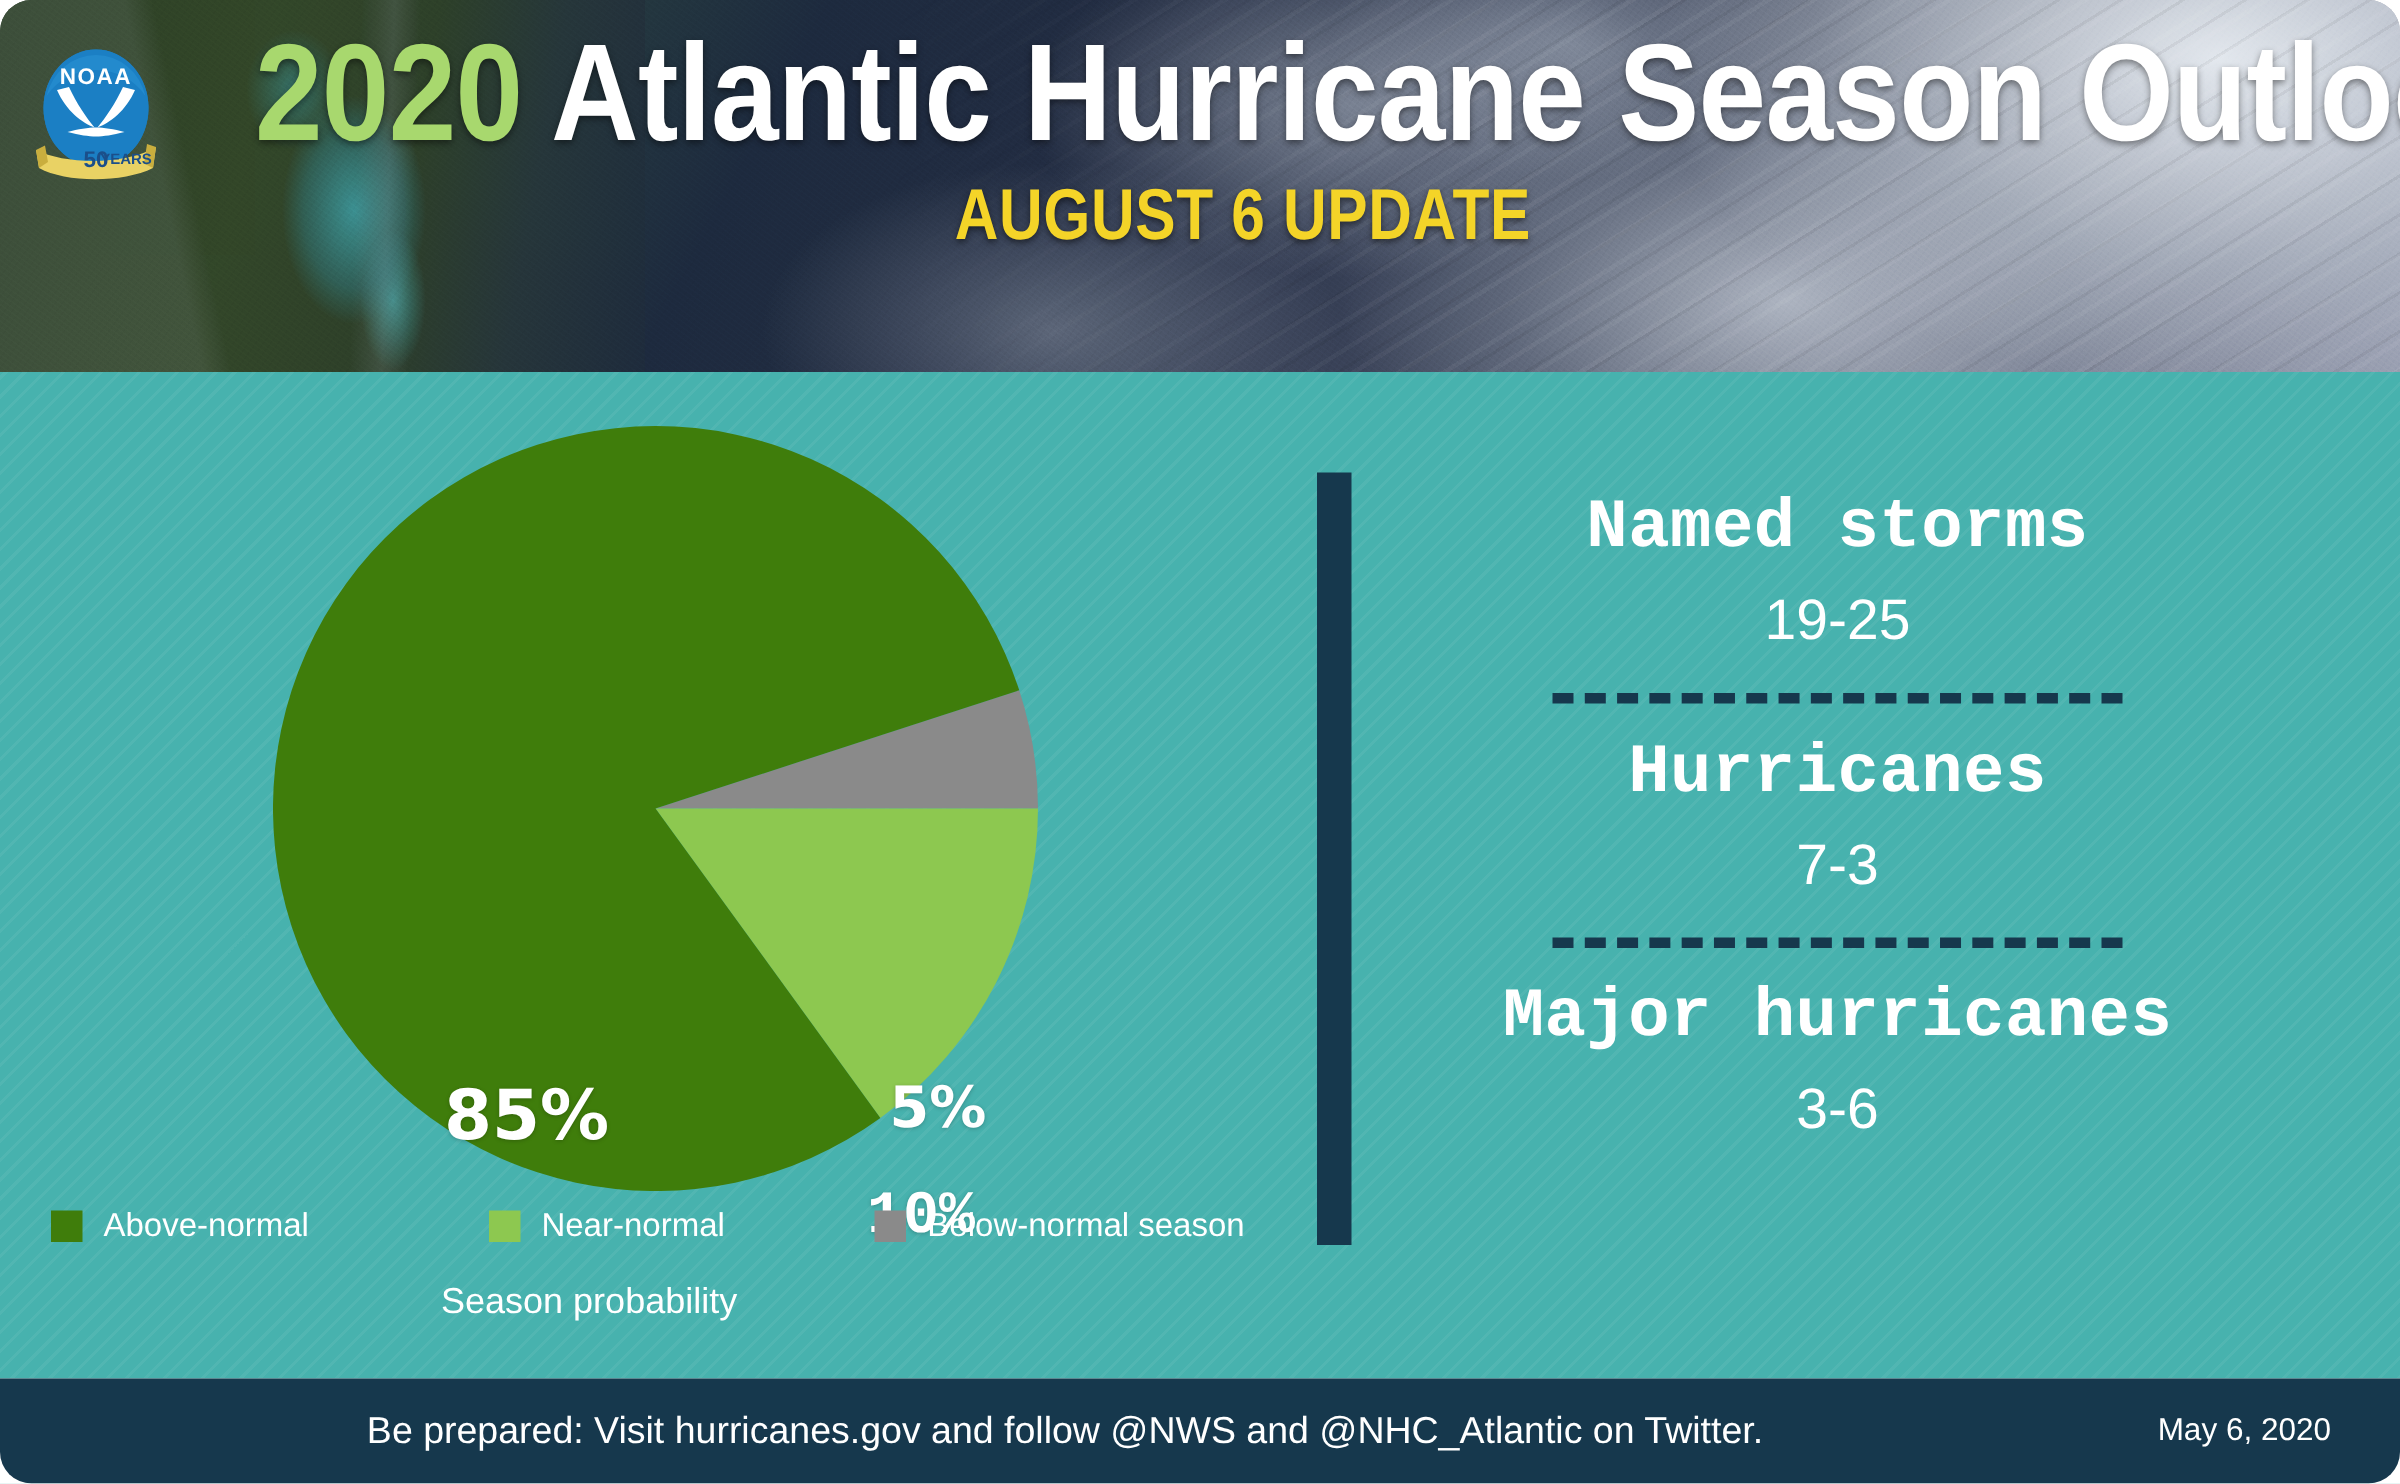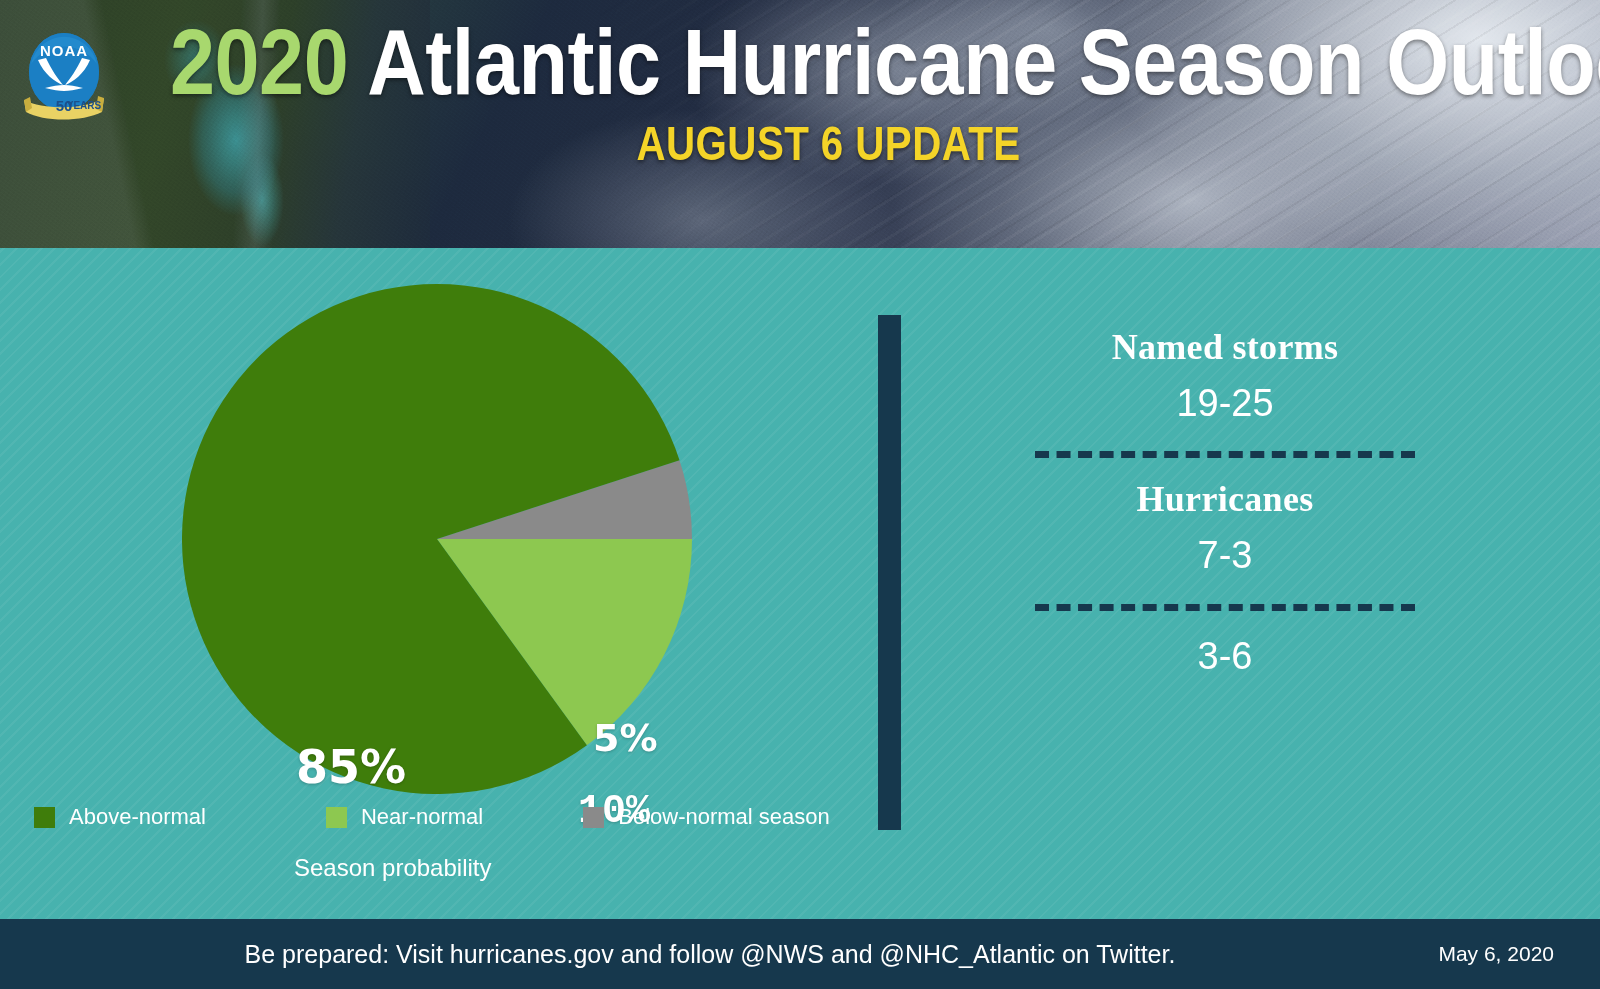--- a/index.html
+++ b/index.html
@@ -1,19 +1,19 @@
 <!DOCTYPE html>
 <html><head>
 <meta charset="utf-8">
 <style>
   * { margin:0; padding:0; box-sizing:border-box; }
   html,body { width:1600px; height:989px; overflow:hidden; background:#ffffff; }
   body { font-family:"Liberation Sans", sans-serif; }
 
-  #stage { position:relative; width:1600px; height:989px; overflow:hidden; }
+  #stage { position:relative; width:1600px; height:989px; overflow:hidden;border-radius:21px; }
 
   
   .header {
     position:absolute; left:0; top:0; width:1600px; height:248px;
     overflow:hidden;
     background:
       radial-gradient(ellipse 520px 300px at 1480px 40px, rgba(235,240,245,.92) 0%, rgba(190,198,208,.55) 45%, rgba(120,130,145,0) 72%),
       radial-gradient(ellipse 380px 210px at 1190px 200px, rgba(225,232,240,.60) 0%, rgba(150,160,175,.30) 50%, rgba(90,100,115,0) 78%),
       radial-gradient(ellipse 300px 160px at 900px 70px, rgba(210,218,228,.45) 0%, rgba(120,130,145,0) 72%),
       radial-gradient(ellipse 260px 150px at 700px 220px, rgba(190,200,212,.35) 0%, rgba(110,120,135,0) 74%),
@@ -82,21 +82,21 @@
   }
 
   
   .pie-wrap { position:absolute; left:182px; top:36px; width:510px; height:510px; }
   .pie-wrap svg { display:block; width:100%; height:100%; }
   .pie-label {
     position:absolute; color:#ffffff; font-weight:bold;
     font-family:"DejaVu Sans","Liberation Sans", sans-serif;
     text-shadow:0 1px 3px rgba(0,0,0,.22);
   }
-  .lbl-85 { left:296px; top:492px; font-size:46px; }
+  .lbl-85 { left:296px; top:468px; font-size:46px; }
   .lbl-5  { left:593px; top:468px; font-size:38px; }
   .lbl-10 { left:578px; top:541px; font-size:40px;font-family:Liberation Mono, monospace; }
 
   
   .legend { position:absolute; left:34px; top:556px; width:820px; }
   .legend-row { display:flex; align-items:center; }
   .legend-item { display:flex; align-items:center; }
   .li-1 { margin-left:0px; }
   .li-2 { margin-left:120px; }
   .li-3 { margin-left:100px; }
@@ -111,22 +111,22 @@
     color:#ffffff; font-size:24px;
     font-family:"Liberation Sans", sans-serif;
   }
 
   
   .v-divider { position:absolute; left:878px; top:67px; width:23px; height:515px; background:#16384d; }
 
   
   .stats { position:absolute; left:940px; top:80px; width:570px; text-align:center; }
   .stat-title {
-    color:#ffffff; font-weight:bold; font-size:36px; line-height:1.08;
-    font-family:Liberation Serif, serif;
+    color:#ffffff; font-weight:bold; font-size:46px; line-height:1.08;
+    font-family:Liberation Mono, monospace;
     letter-spacing:.3px;
   }
   .stat-value {
     color:#ffffff; font-size:38px; line-height:1.25; margin-top:13px;
     font-family:"Liberation Sans", sans-serif; font-weight:normal;
   }
   .dot-divider {
     width:380px; height:0; margin:24px auto 22px auto;
     border-top:7px dashed #16384d;
   }
@@ -224,20 +224,21 @@
         <div class="stat-title">Named storms</div>
         <div class="stat-value">19-25</div>
       </div>
       <div class="dot-divider"></div>
       <div class="stat-block b2">
         <div class="stat-title">Hurricanes</div>
         <div class="stat-value">7-3</div>
       </div>
       <div class="dot-divider"></div>
       <div class="stat-block b2">
+        <div class="stat-title">Major hurricanes</div>
         <div class="stat-value">3-6</div>
       </div>
     </div>
   </div>
 
   <div class="footer">
     <div class="footer-text">Be prepared: Visit hurricanes.gov and follow @NWS and @NHC_Atlantic on Twitter.</div>
     <div class="footer-date">May 6,  2020</div>
   </div>
 

